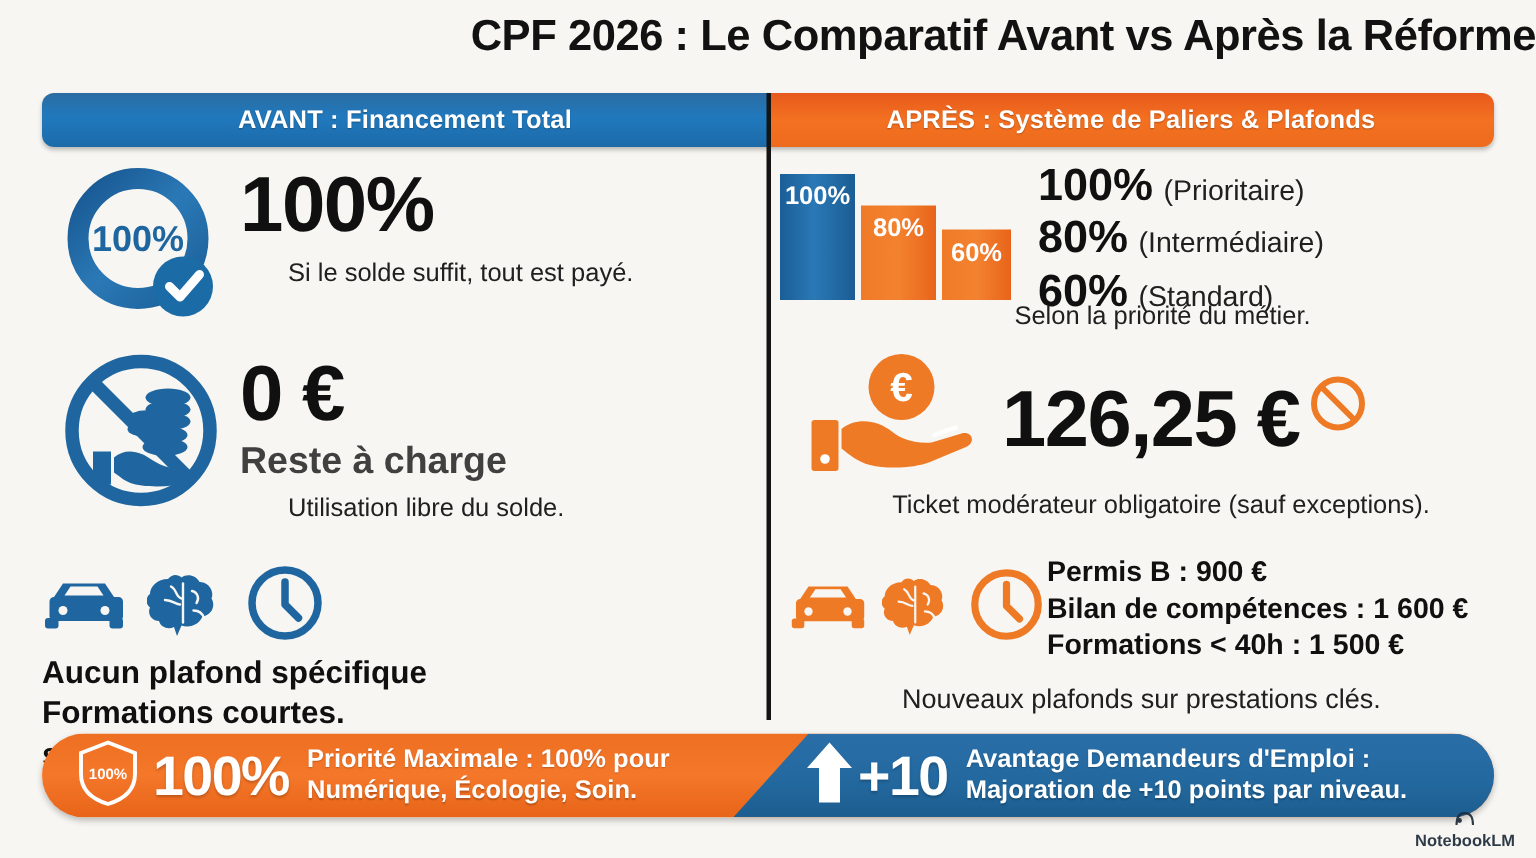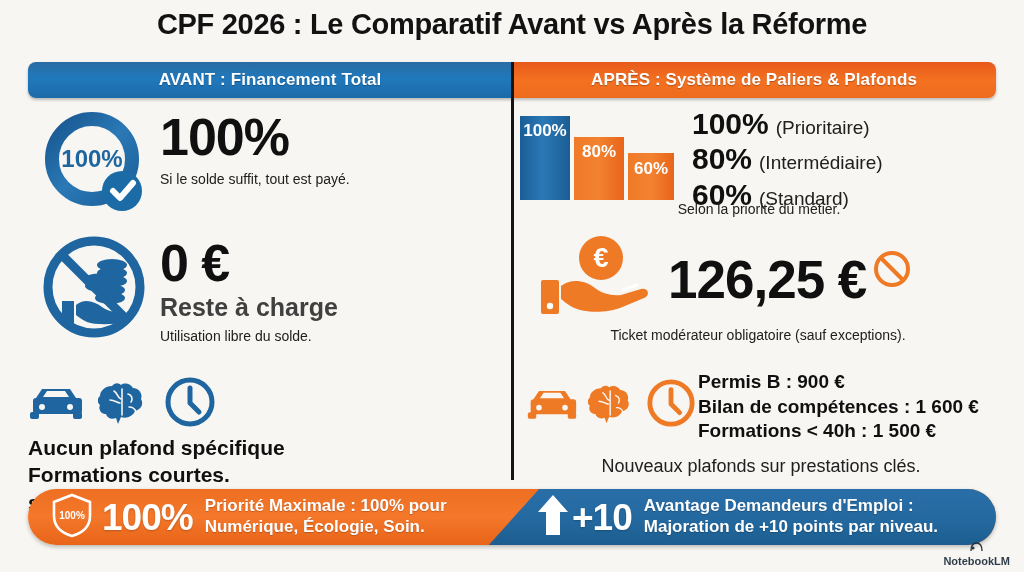--- a/index.html
+++ b/index.html
@@ -6,21 +6,21 @@
   body{
     width:1024px;height:572px;overflow:hidden;
     background:#f7f6f2;
     font-family:"Liberation Sans", sans-serif;
     position:relative;
   }
   #root{position:absolute;inset:0;}
 
   
   .title{
-    position:absolute;left:0;top:8px;width:1024px;text-align:center;
+    position:absolute;left:0;top:8px;width:1024px;text-align:right;
     font-size:29px;font-weight:bold;color:#121212;letter-spacing:-0.3px;
   }
 
   
   .headerbar{
     position:absolute;left:28px;top:62px;width:968px;height:36px;
     border-radius:8px;overflow:hidden;display:flex;
     box-shadow:0 2px 3px rgba(0,0,0,.25);
   }
   .hdr-left{
@@ -47,21 +47,21 @@
   
   .col{position:absolute;top:100px;height:380px;}
   .col-left{left:28px;width:480px;}
   .col-right{left:516px;width:482px;}
 
   .row{position:absolute;display:flex;align-items:flex-start;}
 
   .big-num{font-size:52px;font-weight:bold;color:#101010;line-height:1;letter-spacing:-1px;}
   .mid-num{font-size:30px;font-weight:bold;color:#101010;line-height:1.08;}
   .sub-bold{font-size:25px;font-weight:bold;color:#404040;line-height:1.15;}
-  .sub-reg{font-size:14px;color:#202020;line-height:1.25;}
+  .sub-reg{font-size:17px;color:#202020;line-height:1.25;margin-left:32px;}
   .sub-reg-sm{font-size:17px;color:#202020;line-height:1.25;}
   .list-bold{font-size:19px;font-weight:bold;color:#101010;line-height:1.3;}
 
   
   .icontrio{display:flex;align-items:center;gap:14px;}
 
   
   .banner{
     position:absolute;left:28px;top:489px;width:968px;height:56px;
     border-radius:28px;overflow:hidden;

